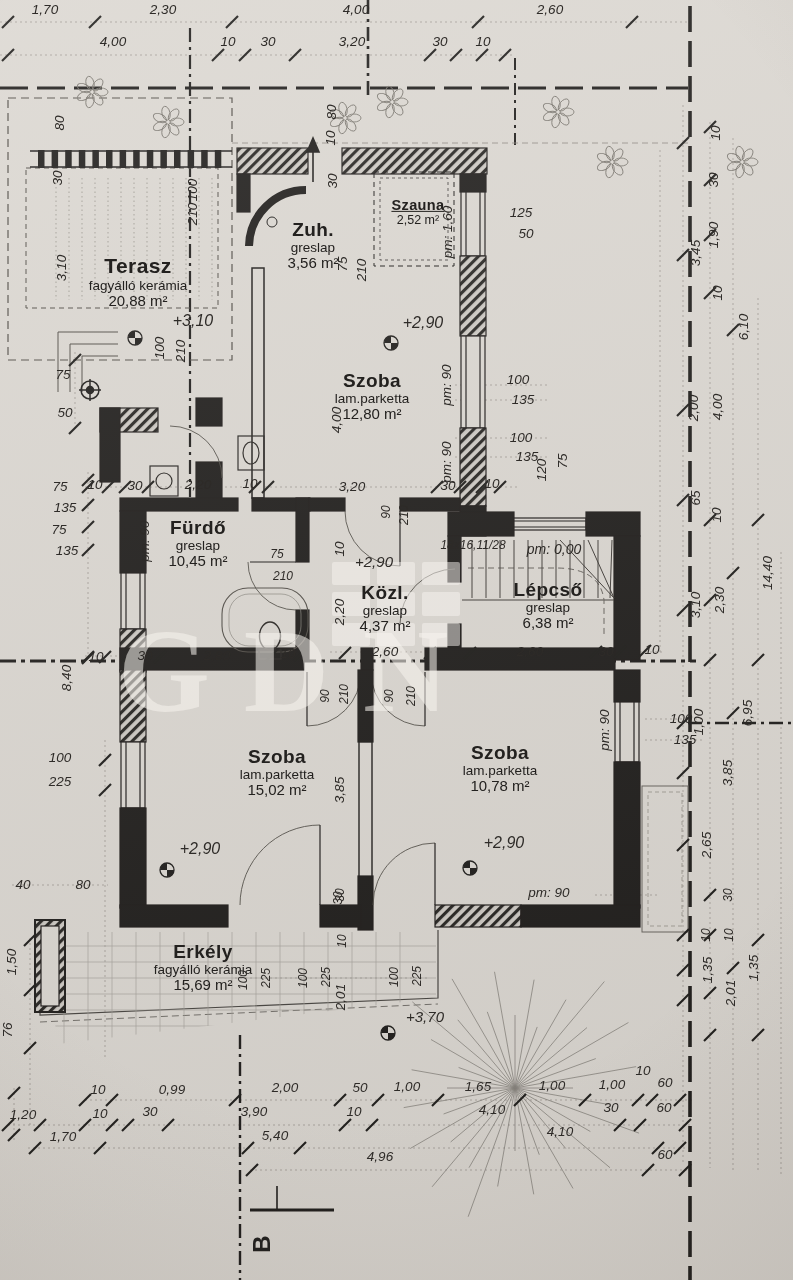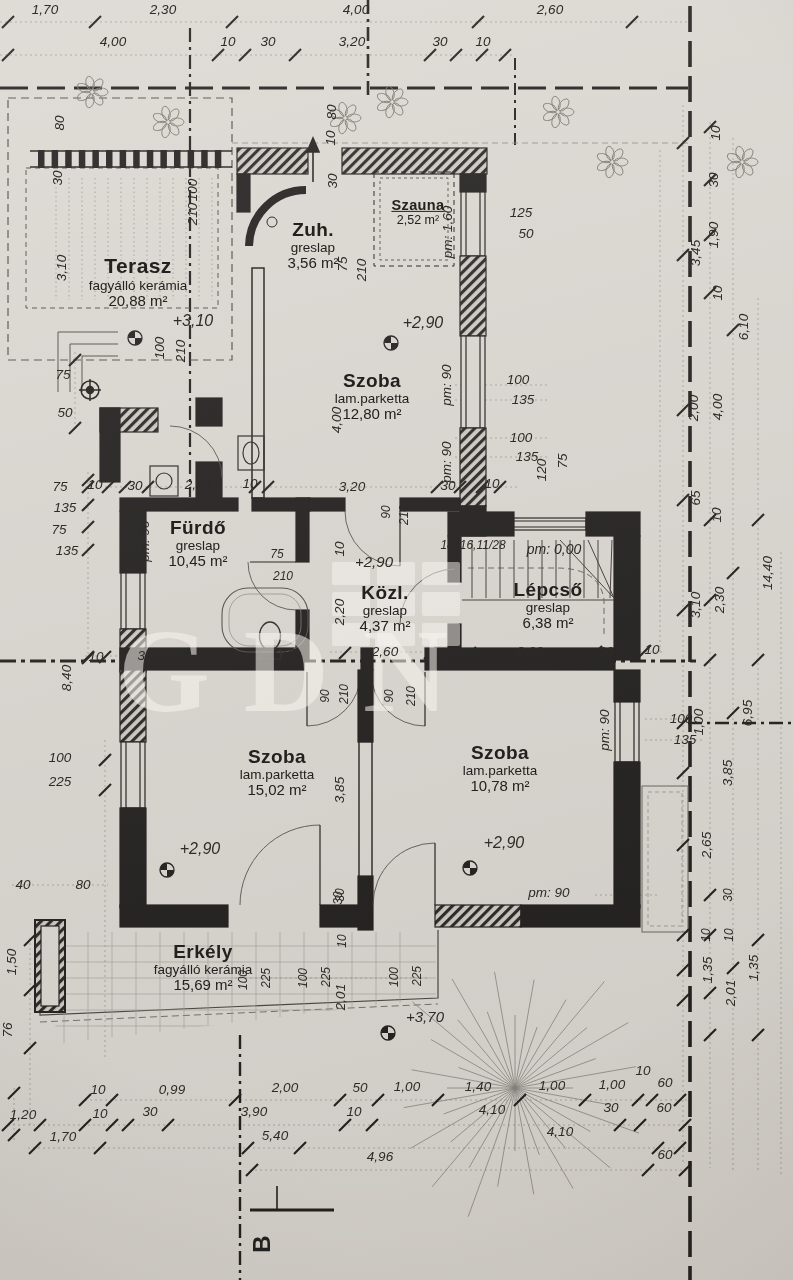--- a/index.html
+++ b/index.html
@@ -714,21 +714,21 @@
       <div class="dim rot" style="left: 706px; top: 935px; font-size: 12px;">10</div>
       <div class="dim rot" style="left: 729px; top: 935px; font-size: 12px;">10</div>
       <div class="dim rot" style="left: 708px; top: 970px;">1,35</div>
       <div class="dim rot" style="left: 731px; top: 993px;">2,01</div>
       <div class="dim rot" style="left: 754px; top: 968px;">1,35</div>
       <div class="dim" style="left: 98px; top: 1090px;">10</div>
       <div class="dim" style="left: 172px; top: 1090px;">0,99</div>
       <div class="dim" style="left: 285px; top: 1088px;">2,00</div>
       <div class="dim" style="left: 360px; top: 1088px;">50</div>
       <div class="dim" style="left: 407px; top: 1087px;">1,00</div>
-      <div class="dim" style="left: 478px; top: 1087px;">1,40</div>
+      <div class="dim" style="left: 478px; top: 1087px;">1,65</div>
       <div class="dim" style="left: 552px; top: 1086px;">1,00</div>
       <div class="dim" style="left: 612px; top: 1085px;">1,00</div>
       <div class="dim" style="left: 643px; top: 1071px;">10</div>
       <div class="dim" style="left: 665px; top: 1083px;">60</div>
       <div class="dim" style="left: 23px; top: 1115px;">1,20</div>
       <div class="dim" style="left: 100px; top: 1114px;">10</div>
       <div class="dim" style="left: 150px; top: 1112px;">30</div>
       <div class="dim" style="left: 254px; top: 1112px;">3,90</div>
       <div class="dim" style="left: 354px; top: 1112px;">10</div>
       <div class="dim" style="left: 492px; top: 1110px;">4,10</div>

